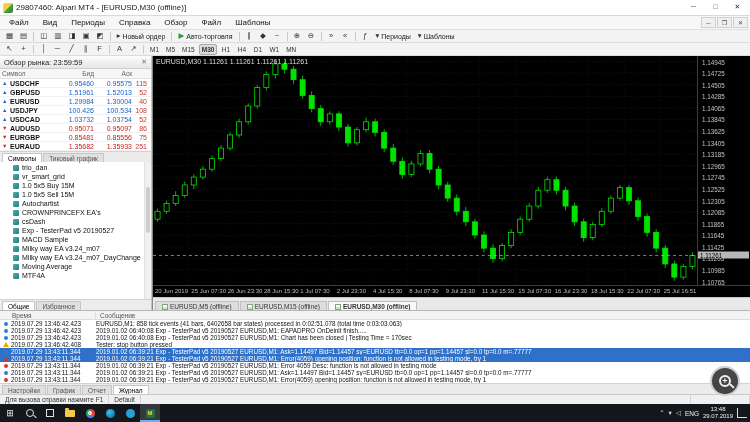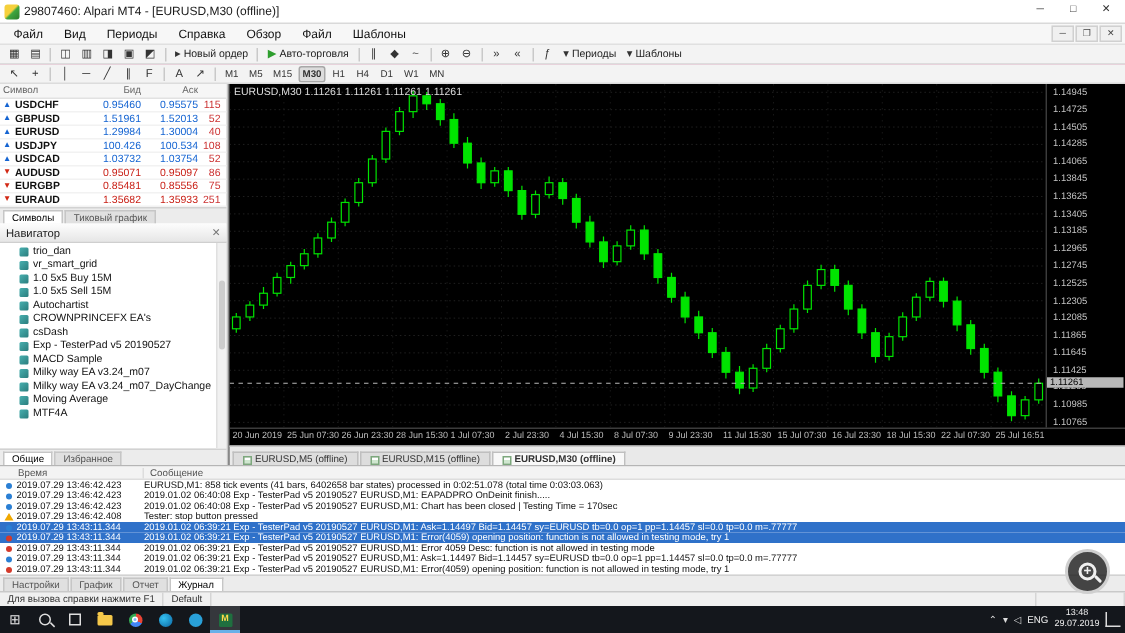--- a/index.html
+++ b/index.html
@@ -261,20 +261,24 @@
       <div class="tf-btn">H4</div>
       <div class="tf-btn">D1</div>
       <div class="tf-btn">W1</div>
       <div class="tf-btn">MN</div>
     </div>
 
   <div class="main">
     <div class="left">
 
       <div style="display:flex;flex-direction:column;flex:none;">
+        <div class="panel-header">
+          <span>Обзор рынка: 23:59:59</span>
+          <span class="x-btn">✕</span>
+        </div>
         <div class="mw-cols" id="mwCols">
             <span class="c-sym" style="color: rgb(102, 102, 102);">Символ</span>
             <span class="c-bid" style="color: rgb(102, 102, 102);">Бид</span>
             <span class="c-ask" style="color: rgb(102, 102, 102);">Аск</span>
             <span class="c-spr" style="color: rgb(102, 102, 102);"></span>
           </div>
         <div id="mwBody">
             <div class="mw-row up">
               <span class="c-sym">
                 <span class="tick-arrow">▲</span>
@@ -348,24 +352,20 @@
               <span class="c-spr">251</span>
             </div>
           </div>
         <div class="panel-tabs" id="mwTabs">
             <div class="ptab active">Символы</div>
             <div class="ptab">Тиковый график</div>
           </div>
       </div>
 
       <div style="display:flex;flex-direction:column;flex:1;min-height:0;">
-        <div class="panel-header">
-          <span>Навигатор</span>
-          <span class="x-btn">✕</span>
-        </div>
         <div class="nav-body" id="navBody">
           <div class="nav-scroll">
               <div class="thumb"></div>
             </div>
         <div class="nav-item">
               <span class="nav-ico"></span>
               <span>trio_dan</span>
             </div>
             <div class="nav-item">
               <span class="nav-ico"></span>

